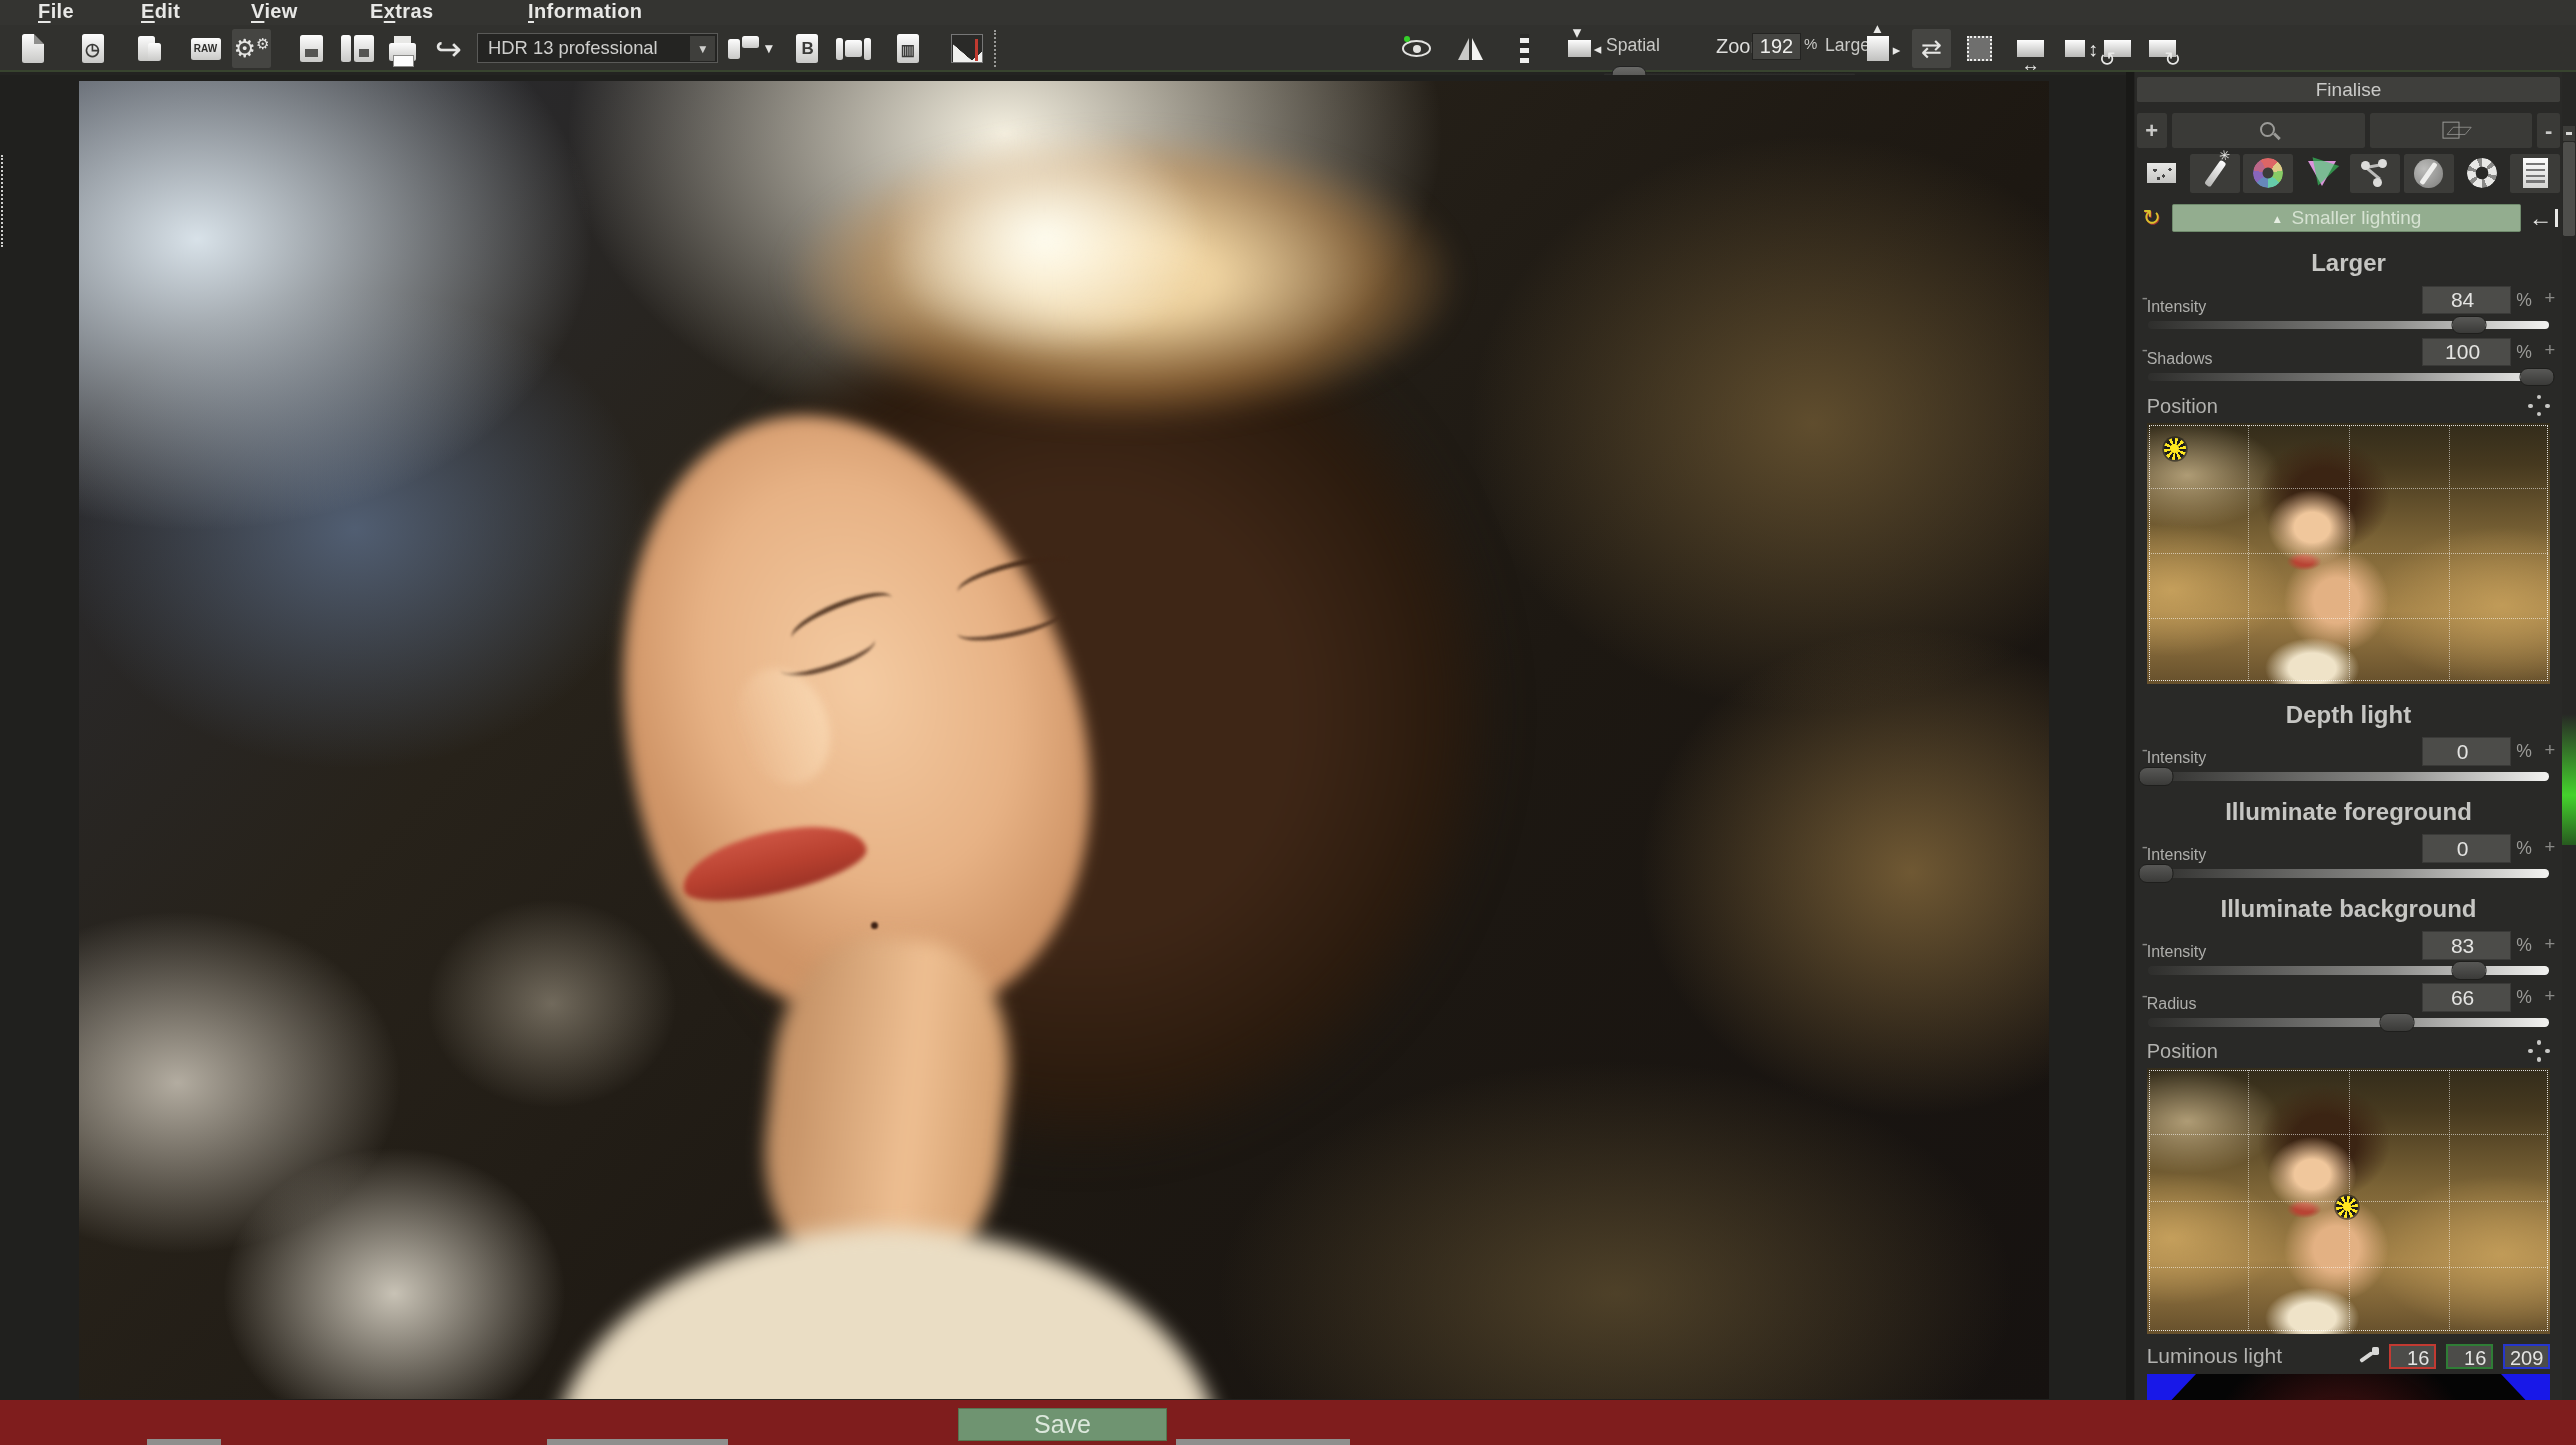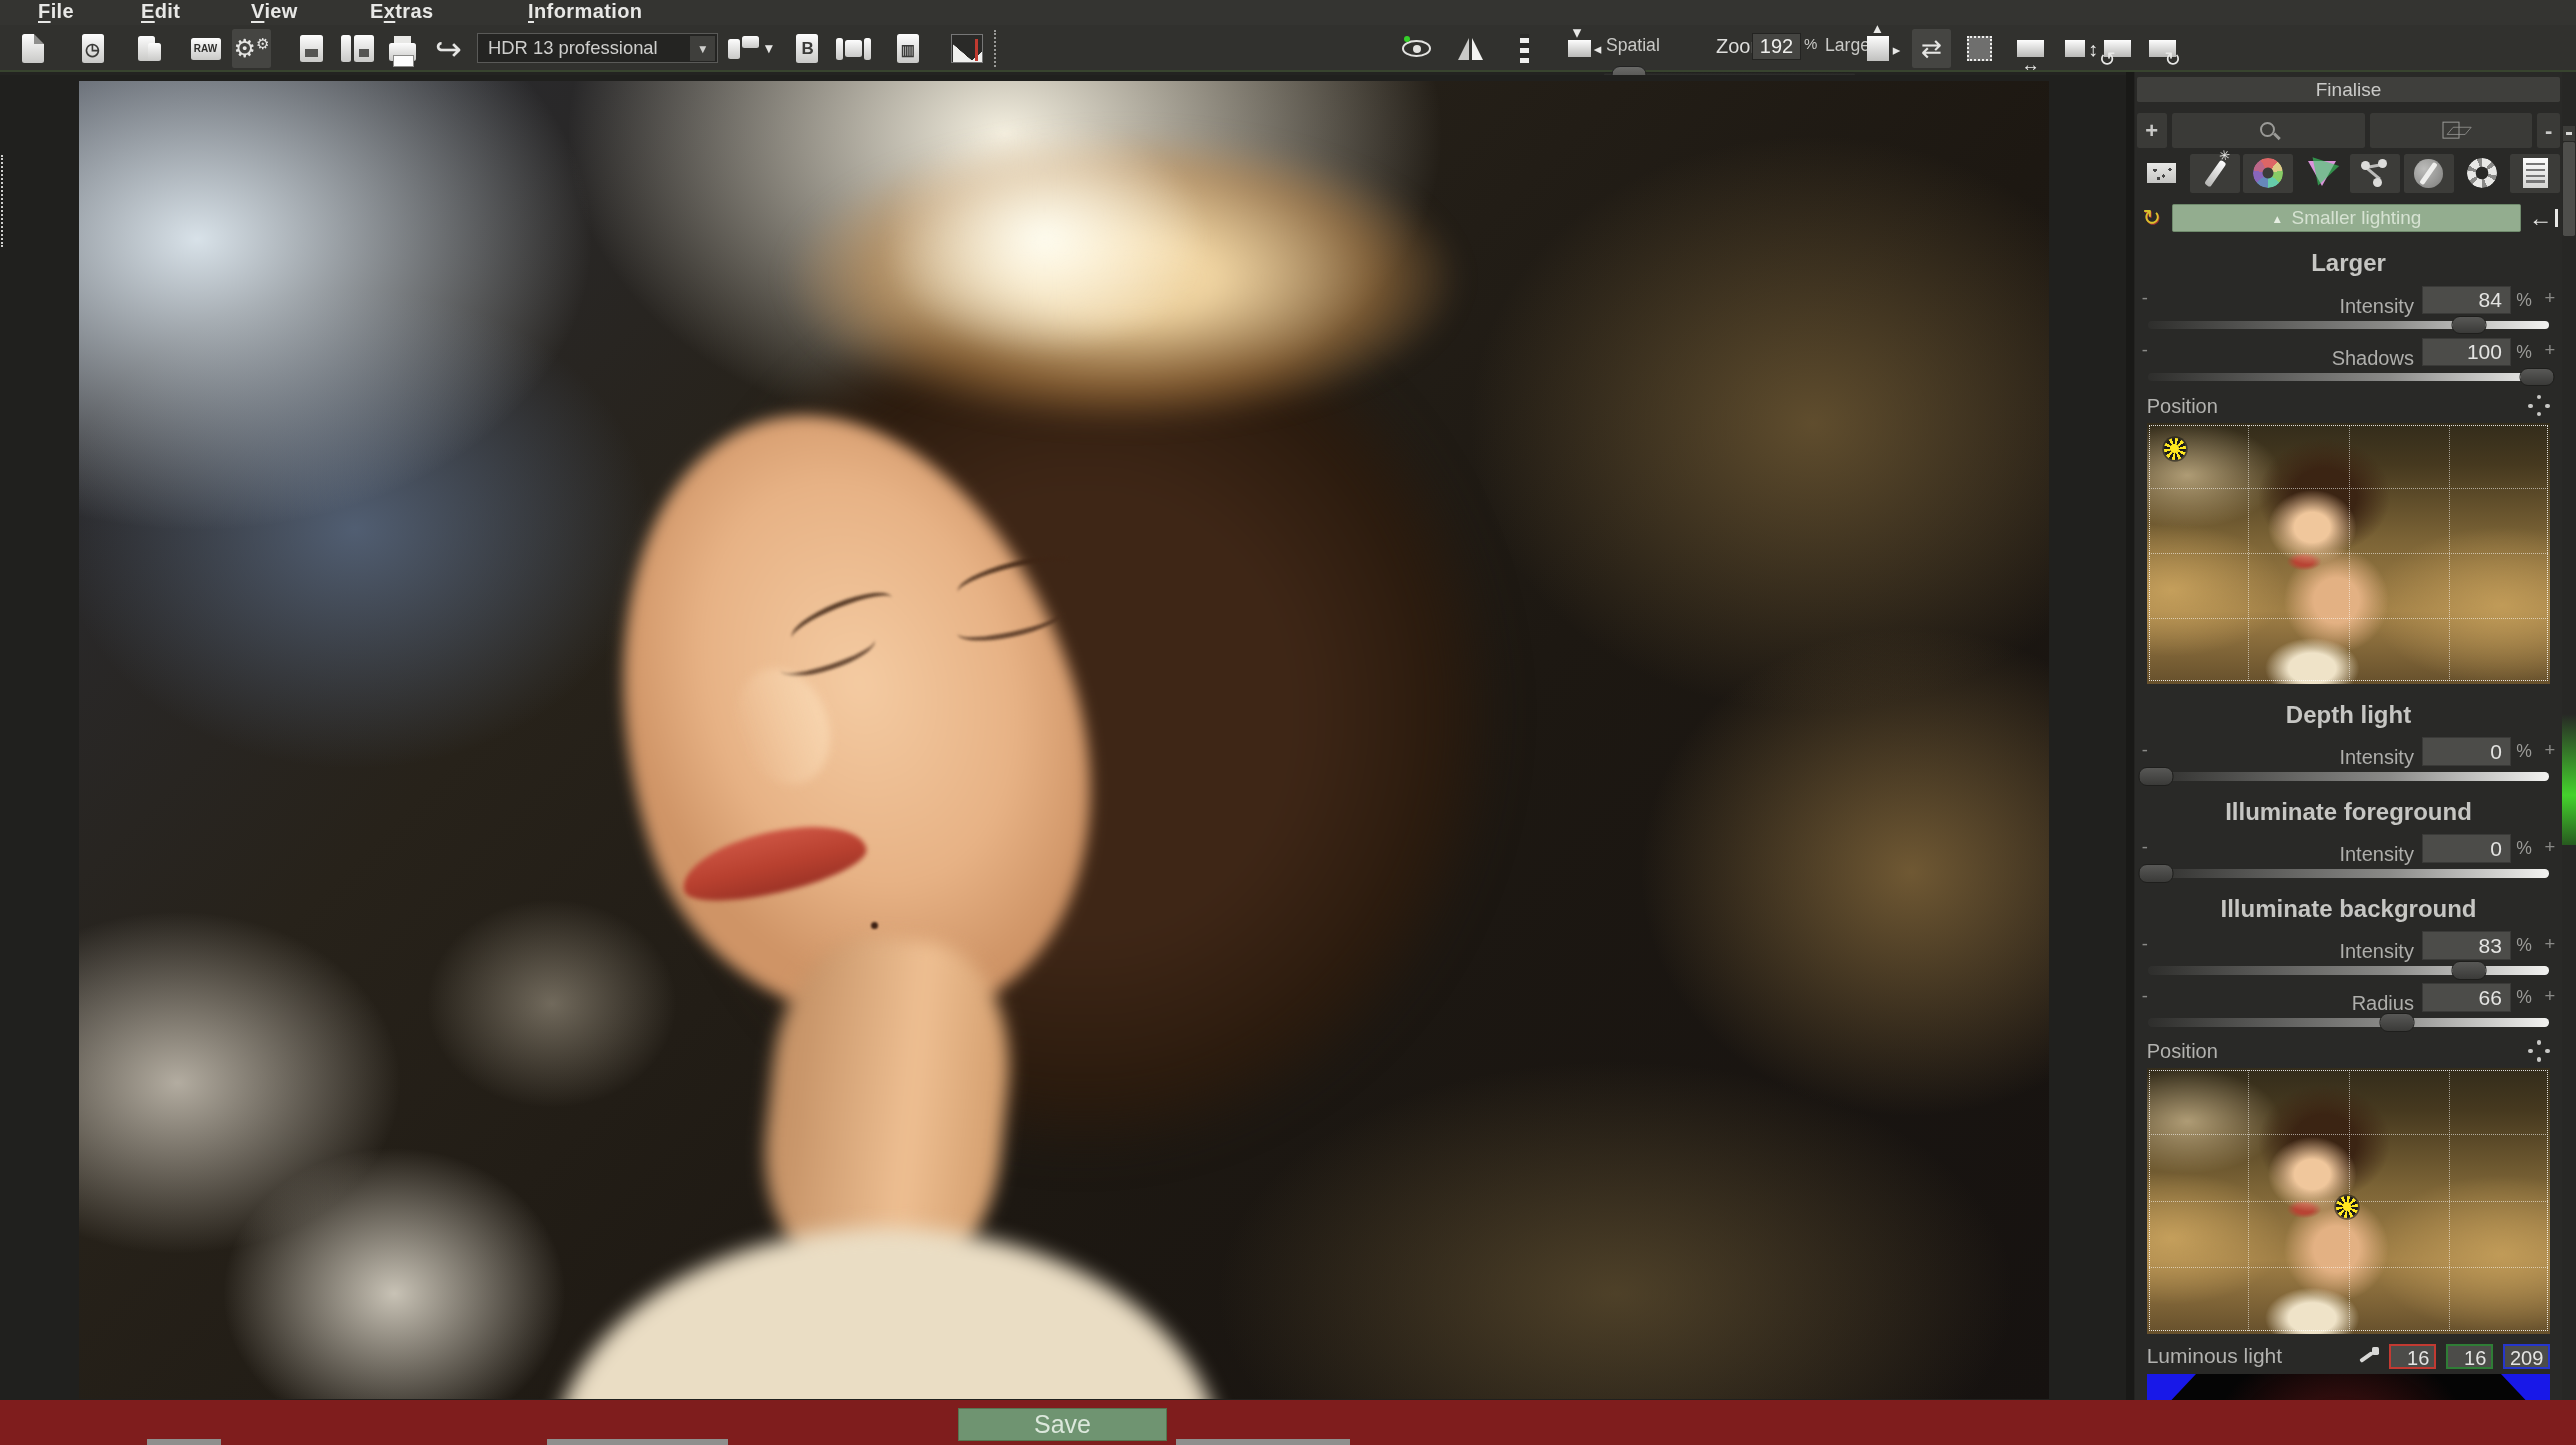--- a/index.html
+++ b/index.html
@@ -191,23 +191,23 @@
   #cat-bar .tri { font-size:11.7px; color:#e6eee2; }
   #collapse-btn { width:34px; height:28.5px; display:flex; align-items:center; justify-content:center; }
   .arrow-bar { color:#e8e8e6; font-size:23.5px; font-weight:700; border-right:3.4px solid #e8e8e6;
     padding-right:2.5px; line-height:18.4px; }
 
   .sec-title { margin-top:17px; text-align:center; color:#c6c6c3; font-size:24px; font-weight:700; }
   .srow { margin:8.4px 11.7px 0 11.7px; height:28.5px; display:flex; align-items:center; position:relative; }
   .send { position:absolute; color:#8a8a87; font-size:18.4px; top:1.7px; }
   .send.minus { left:-5px; }
   .send.plus { right:-5px; }
-  .slabel { flex:1; text-align:right; color:#aeaeab; font-size:20px; padding-right:8.4px;margin-top:13px; }
+  .slabel { flex:1; color:#aeaeab; font-size:16px; padding-right:8.4px;margin-top:13px; }
   .svalue { width:89px; height:28.5px; background:#4c4c49; border:0.8px solid #3a3a38; color:#e4e4e2;
-    font-size:21px; text-align:right; padding:1.7px 8.4px 0 0; }
+    font-size:21px; text-align:center; padding:1.7px 8.4px 0 0; }
   .sunit { width:39px; color:#9a9a97; font-size:17.6px; padding-left:5px; }
   .track { margin:6.7px 13.4px 0 13.4px; height:8.4px; border-radius:4.2px; position:relative;
     background:linear-gradient(90deg,#2e2e2c 0%, #8a8a88 60%, #f2f2f0 100%); }
   .thumb { position:absolute; top:-5px; width:35px; height:18.4px; border-radius:8.4px;
     background:linear-gradient(180deg,#58585 6,#3a3a38); background:linear-gradient(180deg,#585856,#3a3a38);
     border:0.8px solid #1e1e1c; transform:translateX(-50%); }
 
   .pos-row { margin:13.4px 11.7px 0 11.7px; display:flex; align-items:center; }
   .pos-label { flex:1; color:#b2b2af; font-size:20px; }
   .dots-icon { width:22px; height:22px; position:relative; }

